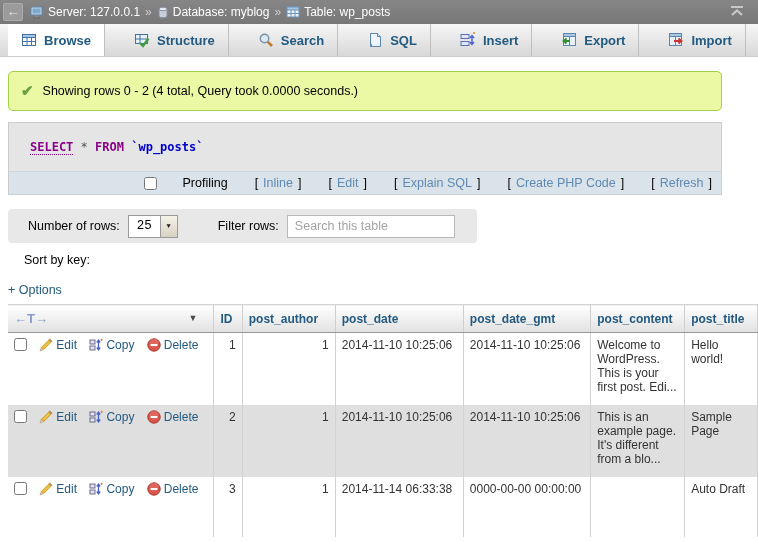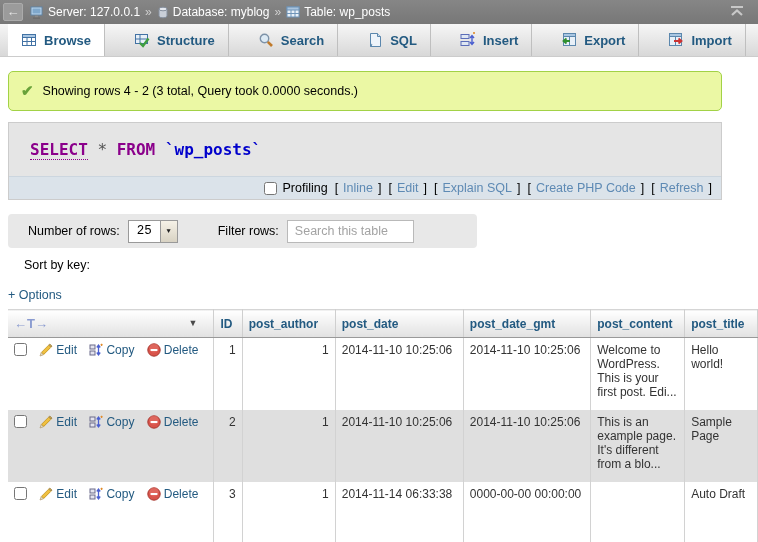--- a/index.html
+++ b/index.html
@@ -28,43 +28,43 @@
   .tab .caret { font-size: 9px; color: #444; }
 
   
   .message { margin: 14px 36px 0 8px; background: #ebf8a4; border: 1px solid #a2d246;
     border-radius: 5px; padding: 10px 12px; display: flex; align-items: center; gap: 9px; }
   .check-glyph { color: #69a23a; font-size: 15px; font-weight: bold; }
 
   
   .sql-fieldset { margin: 11px 36px 0 8px; border: 1px solid #ccc; }
   .query-box { background: #e5e5e5; padding: 17px 10px 17px 21px;
-    font-family: "DejaVu Sans Mono", "Liberation Mono", monospace; font-size: 16px; }
+    font-family: "DejaVu Sans Mono", "Liberation Mono", monospace; font-size: 12px; }
   .kw { color: #8b008b; font-weight: bold; }
   .kw-link { border-bottom: 1px dotted #8b008b; cursor: pointer; }
   .star { color: #555; }
   .ident { color: #0000cc; font-weight: bold; }
   .tools { background: #dbe3ea; border-top: 1px solid #ccd6df; padding: 4px 9px;
-    display: flex; align-items: center; justify-content: flex-end; }
+    display: flex; align-items: center; justify-content: flex-end; gap: 20px; }
   .tools label { margin-left: 5px; cursor: pointer; }
   .tool-group { margin-left: 7px; white-space: nowrap; }
   .tool-group a { color: #5e8ab4; margin: 0 5px; text-decoration: none; cursor: pointer; }
 
   
   .row-controls { margin: 14px 0 0 8px; width: 469px; height: 34px; background: #e8e8e8;
     border-radius: 4px; display: flex; align-items: center; padding: 0 14px 0 20px; }
   .fake-select { display: inline-flex; align-items: stretch; border: 1px solid #999;
     background: #fff; height: 23px; cursor: pointer; font-family: Liberation Mono, monospace; }
   .fake-select .val { display: flex; align-items: center; padding: 0 8px; }
   .fake-select .btn { width: 17px; background: linear-gradient(#f6f2e7, #d8d2c3);
     border-left: 1px solid #999; display: flex; align-items: center; justify-content: center;
     font-size: 7px; color: #222; }
   .ctl-label { margin-right: 8px; }
   .filter-label { margin-left: 40px; margin-right: 8px; }
-  .filter-input { width: 127px; height: 23px; border: 1px solid #b9b9b9; padding: 0 7px;
+  .filter-input { width: 168px; height: 23px; border: 1px solid #b9b9b9; padding: 0 7px;
     font-family: "Liberation Sans", sans-serif; font-size: 12.5px; color: #333; }
   .filter-input::placeholder { color: #a3a3a3; }
 
   .sort-row { margin: 10px 0 0 24px; display: flex; align-items: center; }
   .sort-select { width: 222px; }
   .sort-select .val { flex: 1; }
 
   .options-link { display: inline-block; margin: 16px 0 0 8px; color: #235a81;
     text-decoration: none; cursor: pointer; }
 
@@ -216,21 +216,21 @@
   </div>
   <div class="tab">
     <span class="caret">▼</span>
     <span>More</span>
   </div>
 </div>
 
 
 <div class="message">
   <span class="check-glyph">✔</span>
-  <span>Showing rows 4 - 2 (3 total, Query took 0.0000 seconds.)</span>
+  <span>Showing rows 0 - 2 (4 total, Query took 0.0000 seconds.)</span>
 </div>
 
 
 <div class="sql-fieldset">
   <div class="query-box">
     <span class="kw kw-link">SELECT</span>
     <span class="star">*</span>
     <span class="kw">FROM</span>
     <span class="ident">`wp_posts`</span>
   </div>

